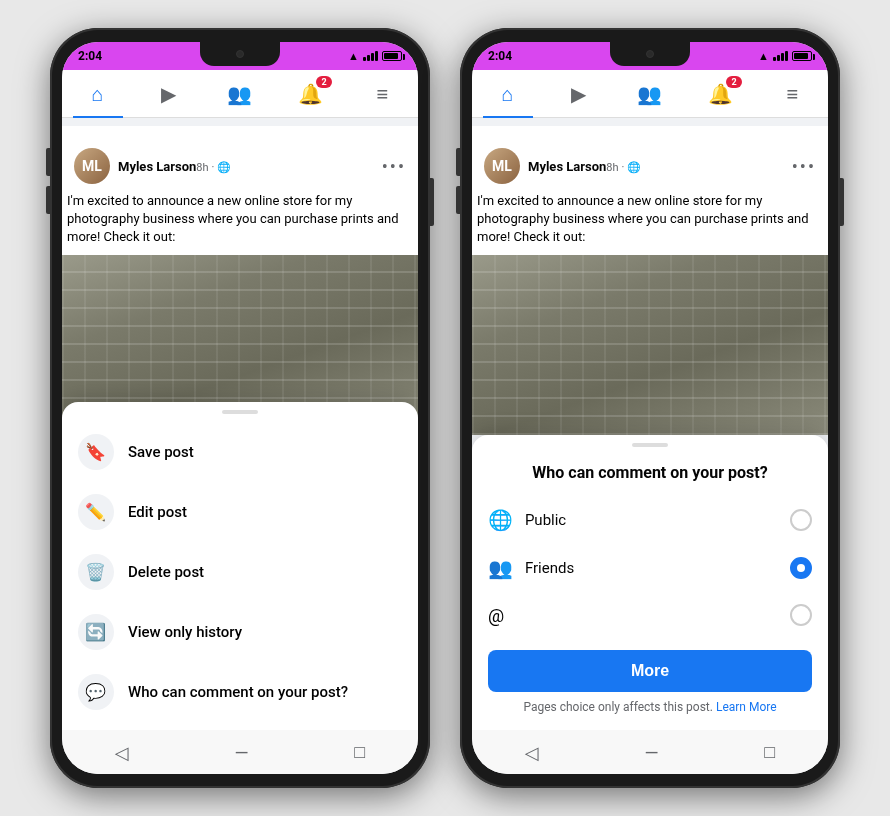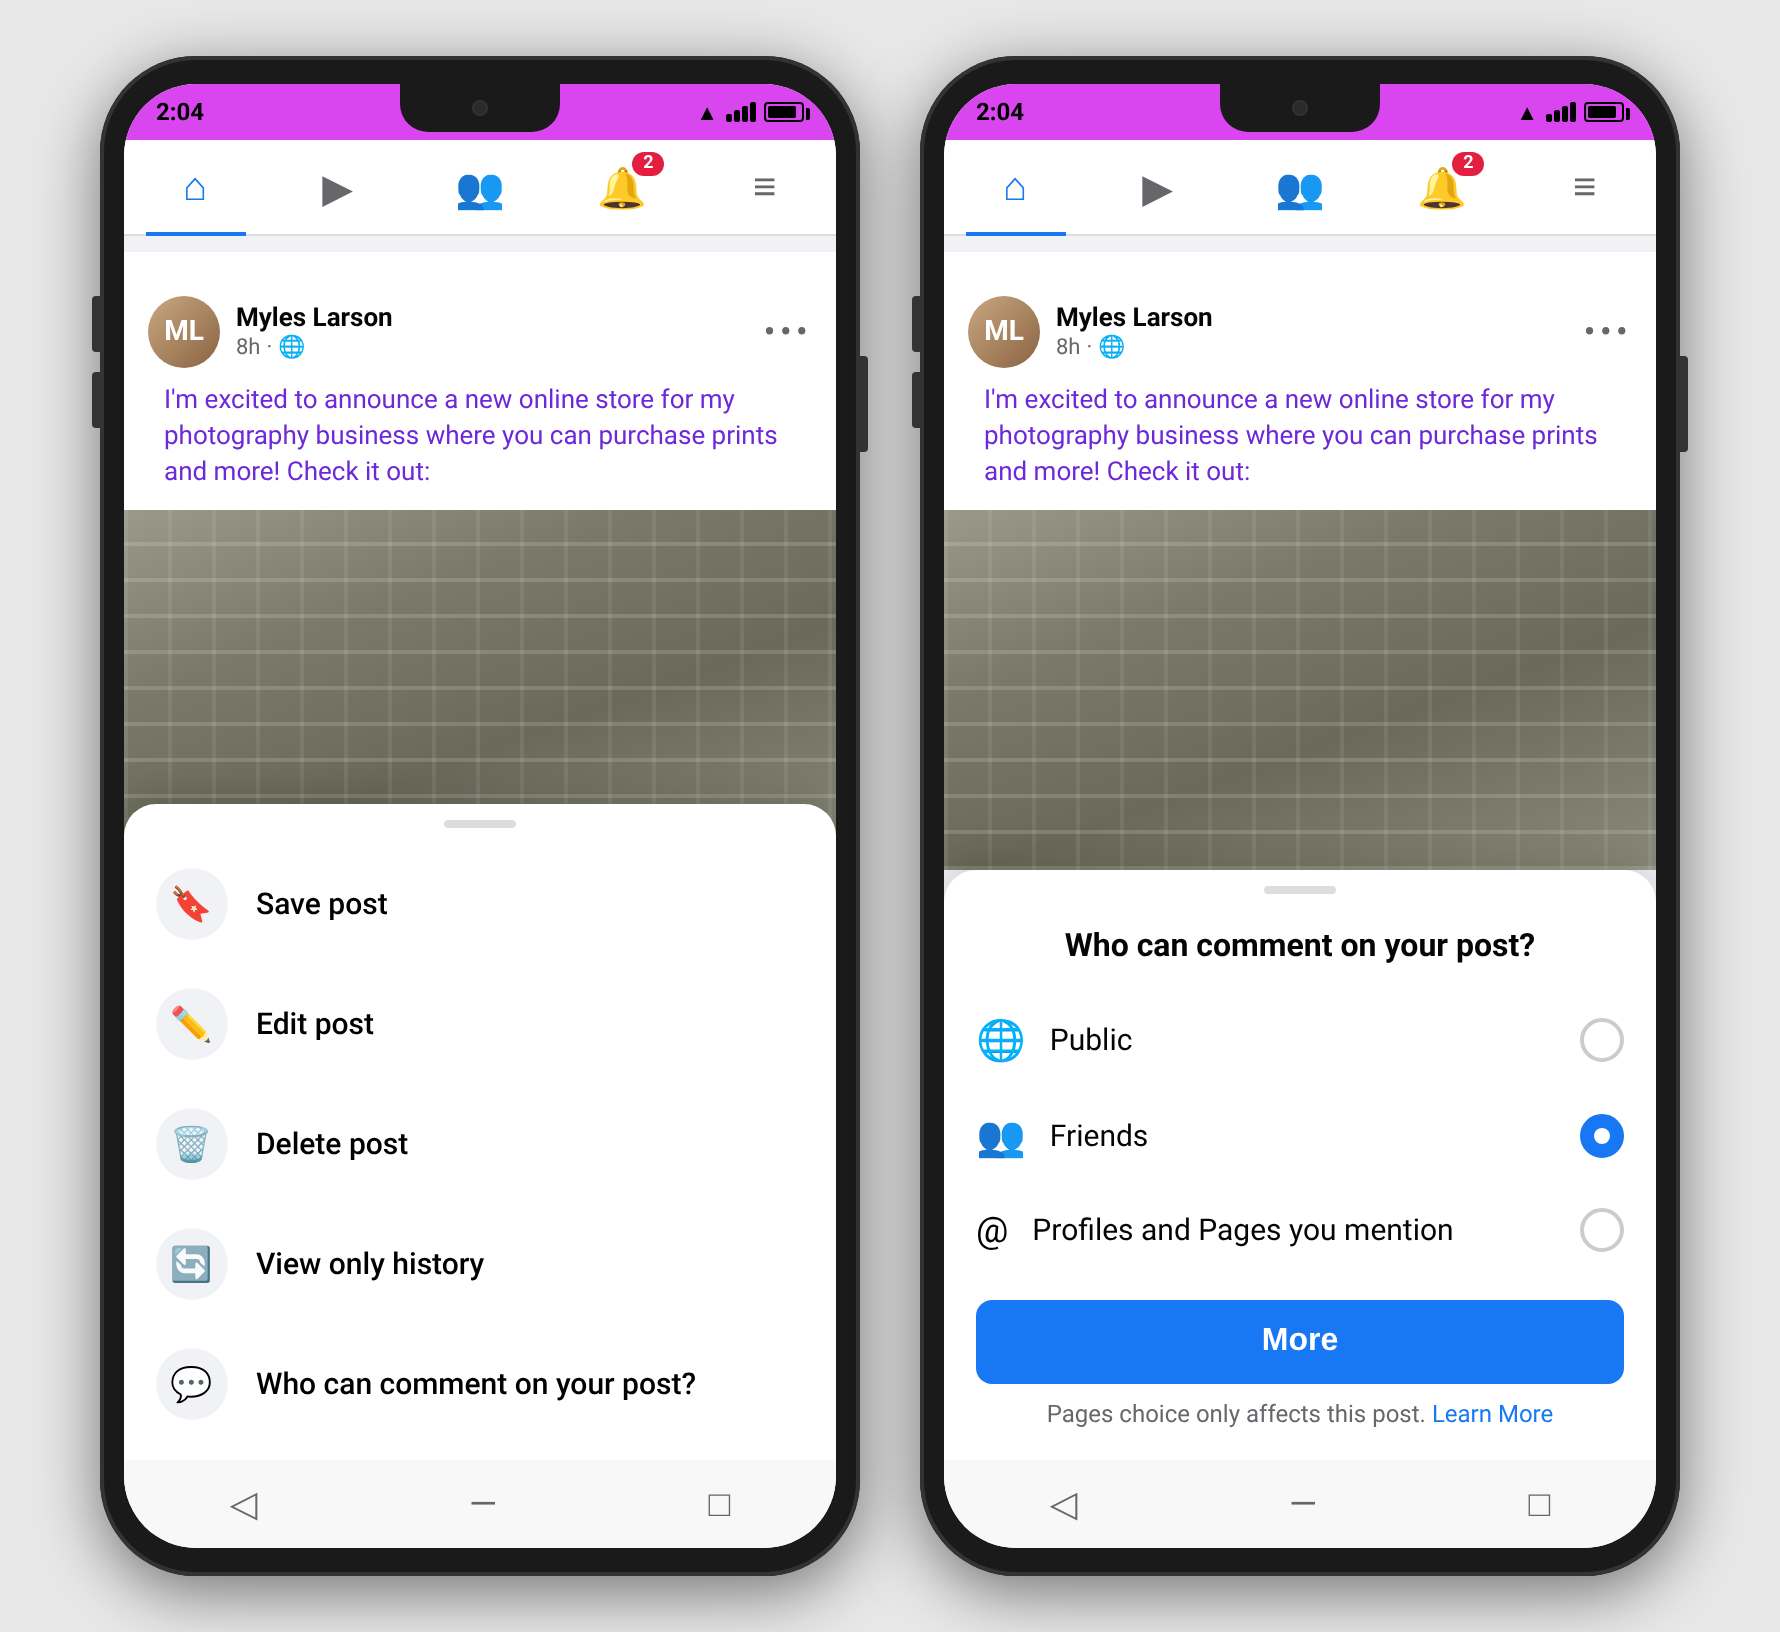--- a/index.html
+++ b/index.html
@@ -128,29 +128,29 @@
       justify-content: space-between;
     }
 
     .post-user { display: flex; align-items: center; gap: 8px; }
     .avatar {
       width: 36px; height: 36px; border-radius: 50%;
       background: linear-gradient(135deg, #c8a882, #8b6340);
       overflow: hidden; display: flex; align-items: center; justify-content: center;
       font-size: 14px; color: #fff; font-weight: 700;
     }
-    .user-info { display: flex; flex-direction: column; }
+    .user-info { display: flex; flex-direction: row; }
     .user-name { font-size: 13px; font-weight: 700; color: #050505; }
     .post-meta { font-size: 11px; color: #65676b; display: flex; align-items: flex-end; gap: 3px; }
     .dots-btn { font-size: 18px; color: #65676b; cursor: pointer; letter-spacing: 2px; }
 
     .post-text {
-      padding: 0 20px 8px;
+      padding: 0 5px 8px;
       font-size: 13px;
-      color: #6d28d9;
+      color: #000000;
       line-height: 1.4;
     }
 
     .post-image {
       width: 100%;
       height: 180px;
       background: #888;
       overflow: hidden;
       position: relative;
     }
@@ -539,21 +539,20 @@
           <div class="radio-left">
             <span class="radio-icon">👥</span>
             <span class="radio-label">Friends</span>
           </div>
           <div class="radio-circle selected"></div>
         </div>
 
         <div class="radio-item">
           <div class="radio-left">
             <span class="radio-icon" style="font-size:18px;font-style:normal;">@</span>
-            <span class="radio-label">Profiles and Pages you mention</span>
           </div>
           <div class="radio-circle"></div>
         </div>
 
         <button class="done-btn">More</button>
 
         <div class="choice-note">
           <span>Pages choice only affects this post.</span>
           <a href="#">Learn More</a>
         </div>

